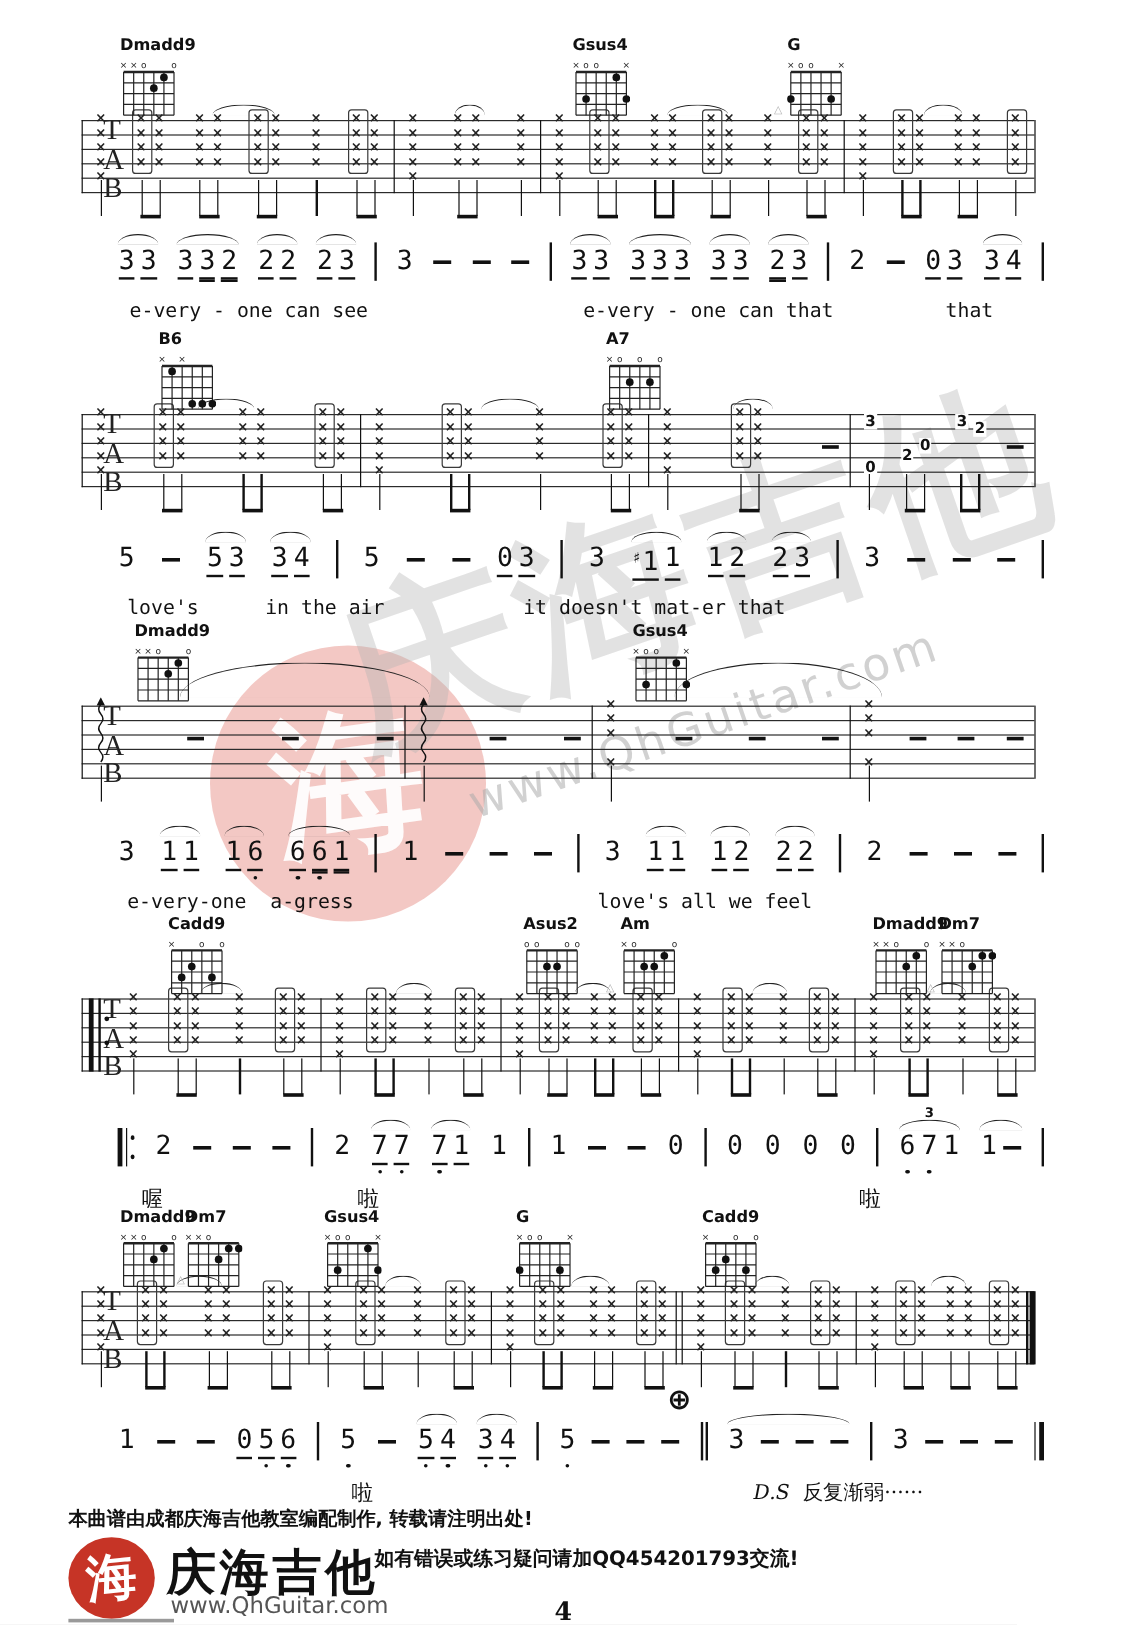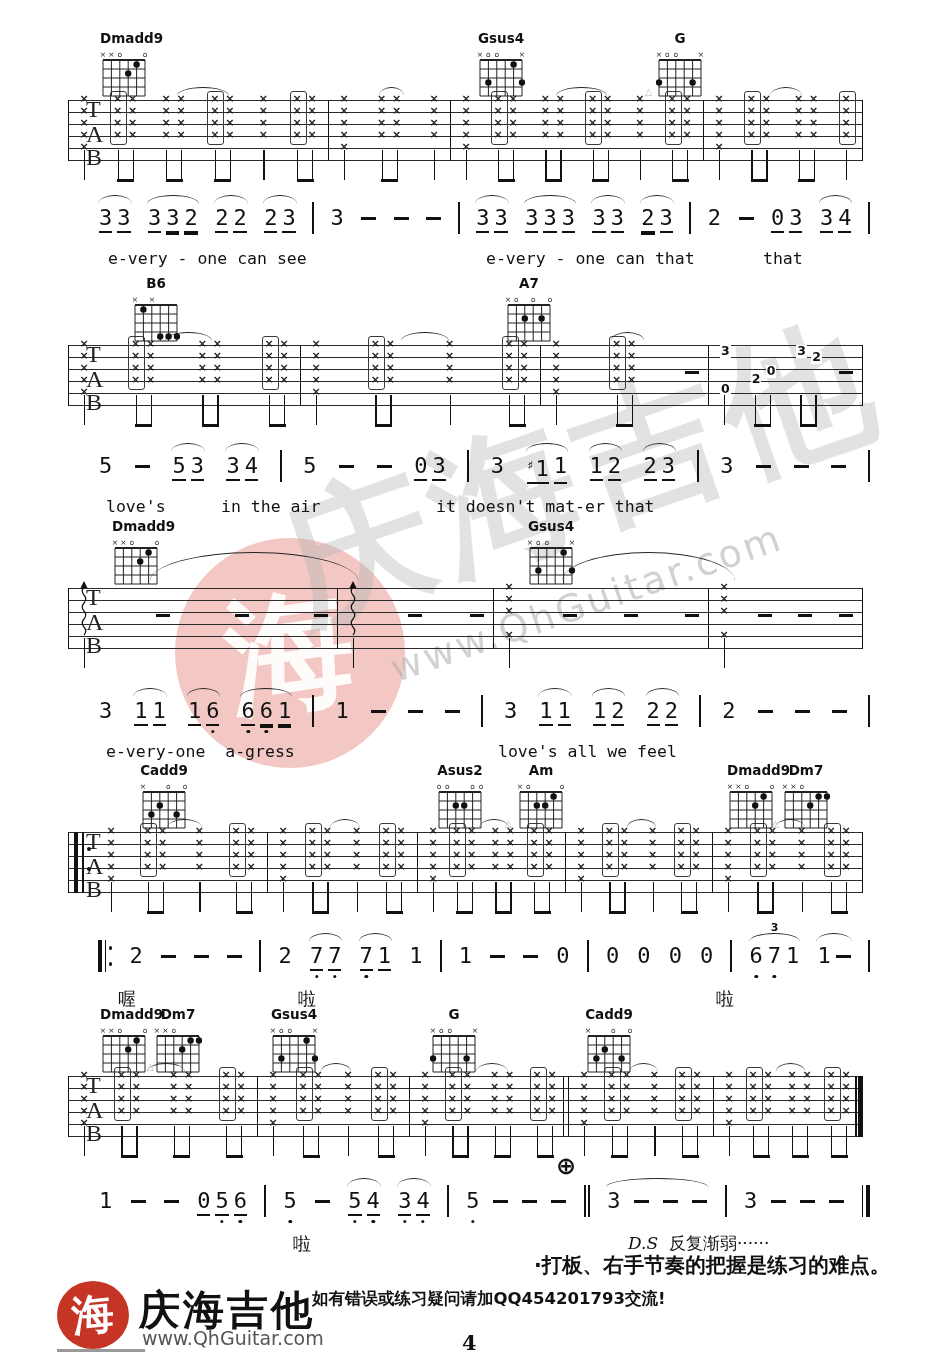--- a/index.html
+++ b/index.html
@@ -21,21 +21,21 @@
   .bl{position:absolute;background:#111;}
   .xmk{position:absolute;width:11px;text-align:center;font-size:11px;line-height:11px;font-weight:bold;color:#222;}
   .bx{position:absolute;border:1.2px solid #3a3a3a;border-radius:3px;}
   .stem{position:absolute;width:1.3px;background:#111;}
   .beam{position:absolute;height:3px;background:#111;}
   .dashE{position:absolute;height:3px;background:#111;}
   .tabnum{position:absolute;font-size:12.5px;font-weight:bold;line-height:1;background:#fff;padding:0 1px;}
   .tri{position:absolute;font-size:9px;color:#b5b5b5;line-height:1;}
   .tiearc{position:absolute;height:28px;border-top:1.7px solid #222;border-radius:50% 50% 0 0/100% 100% 0 0;}
   .marc{position:absolute;height:8px;border-top:1.5px solid #222;border-radius:50% 50% 0 0/100% 100% 0 0;}
-  .chord{position:absolute;width:48px;text-align:center;}
+  .chord{position:absolute;width:48px;text-align:left;}
   .cname{font-size:13.5px;font-weight:bold;line-height:1;margin-bottom:2px;white-space:nowrap;}
   
   .jline{position:absolute;left:98px;width:772px;height:80px;}
   .jrow{display:flex;justify-content:space-between;align-items:flex-start;width:100%;}
   .grp{position:relative;display:flex;gap:5px;padding:0 1px;}
   .grp.gw{gap:14px;}
   .grp.arc::before{content:"";position:absolute;left:0;right:0;top:-10px;height:8px;
                    border-top:1.8px solid #222;border-radius:50% 50% 0 0/100% 100% 0 0;}
   .trip{position:absolute;top:-22px;left:50%;transform:translateX(-50%);font-size:11px;font-weight:bold;}
   .tok{position:relative;font-family:"DejaVu Sans Mono",monospace;font-size:22px;line-height:26px;}
@@ -1319,21 +1319,21 @@
             <span class="tok u1">3</span>
           </span>
           <span class="grp arc">
             <span class="tok u1">3</span>
             <span class="tok u1">4</span>
           </span>
           <span class="jbar"></span>
         </div>
         <div class="lyr" style="left: 10px;">e-very - one can see</div>
         <div class="lyr" style="left: 388px;">e-very - one can that</div>
-        <div class="lyr" style="left: 665px;">that</div>
+        <div class="lyr" style="left: 690px;">that</div>
       </div>
       <div class="jline" style="top: 453px;">
         <div class="jrow">
           <span class="grp">
             <span class="tok">5</span>
           </span>
           <span class="grp">
             <span class="dtk"></span>
           </span>
           <span class="grp arc">
@@ -1598,21 +1598,21 @@
             <span class="th"></span>
           </span>
         </div>
         <div class="lyr cn" style="left: 195px;">啦</div>
       </div>
     </div>
 
   <div class="coda" style="left:556px;top:1152px;position:absolute;">⊕</div>
   <div class="ds" style="left:628px;top:1232px;"><i>D.S</i>&nbsp;&nbsp;<span>反复渐弱······</span></div>
 
-  <div class="fnote-r">·打板、右手节奏的把握是练习的难点。</div>
+  <div class="fnote-l">本曲谱由成都庆海吉他教室编配制作, 转载请注明出处!</div>
   <div class="flogo">
       <span>海</span>
     </div>
   <div class="flogo-bar"></div>
   <div class="fbrand">庆海吉他</div>
   <div class="fbrand-url">www.QhGuitar.com</div>
   <div class="fcontact1">如有错误或练习疑问请加QQ454201793交流!</div>
   <div class="fpage">4</div>
 </div>
 

